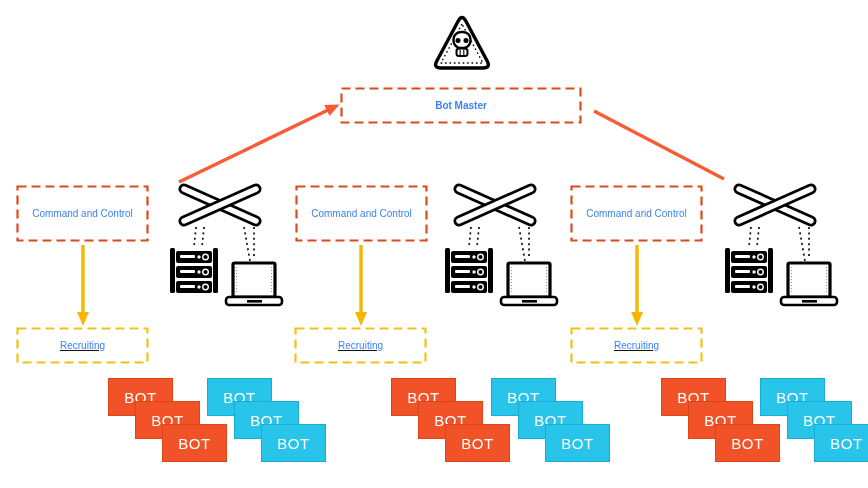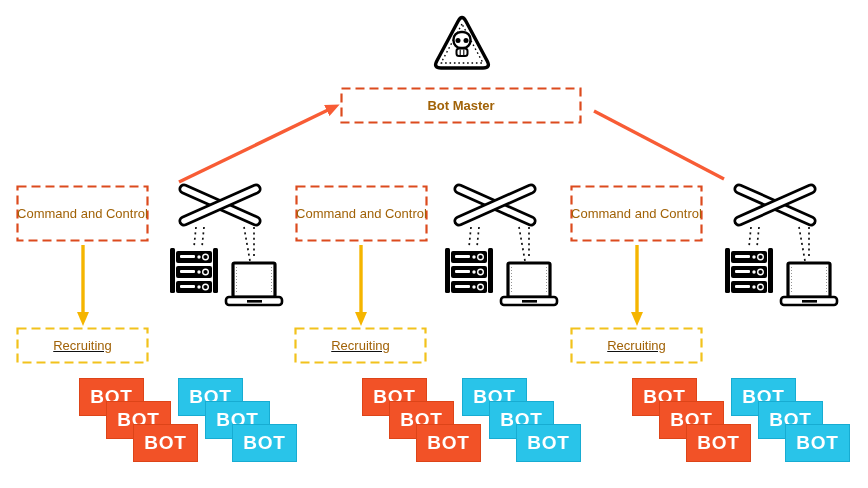--- a/index.html
+++ b/index.html
@@ -9,35 +9,35 @@
   }
   svg { display:block; }
   .abs { position:absolute; }
 
   
   .box { position:absolute; }
   .box .dashrect { position:absolute; left:0; top:0; }
   .box .lbl {
     position:relative; width:100%; height:100%;
     display:flex; align-items:center; justify-content:center;
-    text-align:center; font-size:13px; line-height:1.35; color:#a16207;
+    text-align:center; font-size:10px; line-height:1.35; color:#3b82f6;
   }
   .bm  { width:242px; height:37px; }
   .bm .lbl { font-weight:bold; }
   .cc  { width:133px; height:57px; }
   .rec { width:133px; height:37px;text-decoration:underline; }
 
   
   .overlay { position:absolute; left:0; top:0; pointer-events:none; }
 
   
   .bot {
     position:absolute; width:65px; height:38px; box-sizing:border-box;
     display:flex; align-items:center; justify-content:center;
-    font-weight:bold; font-size:19px; letter-spacing:.04em; color:#fff;
+    font-weight:normal; font-size:15px; letter-spacing:.04em; color:#fff;margin-left:29px;
   }
   .bot.orange { background:var(--bot-orange,#F25227); border:1px solid #DD4418; }
   .bot.cyan   { background:var(--bot-cyan,#29C4E9);   border:1px solid #17ACD2; }
 </style>
 </head>
 <body>
 
 <div class="canvas">
 
   <div class="abs" style="left:426px; top:6px;">

